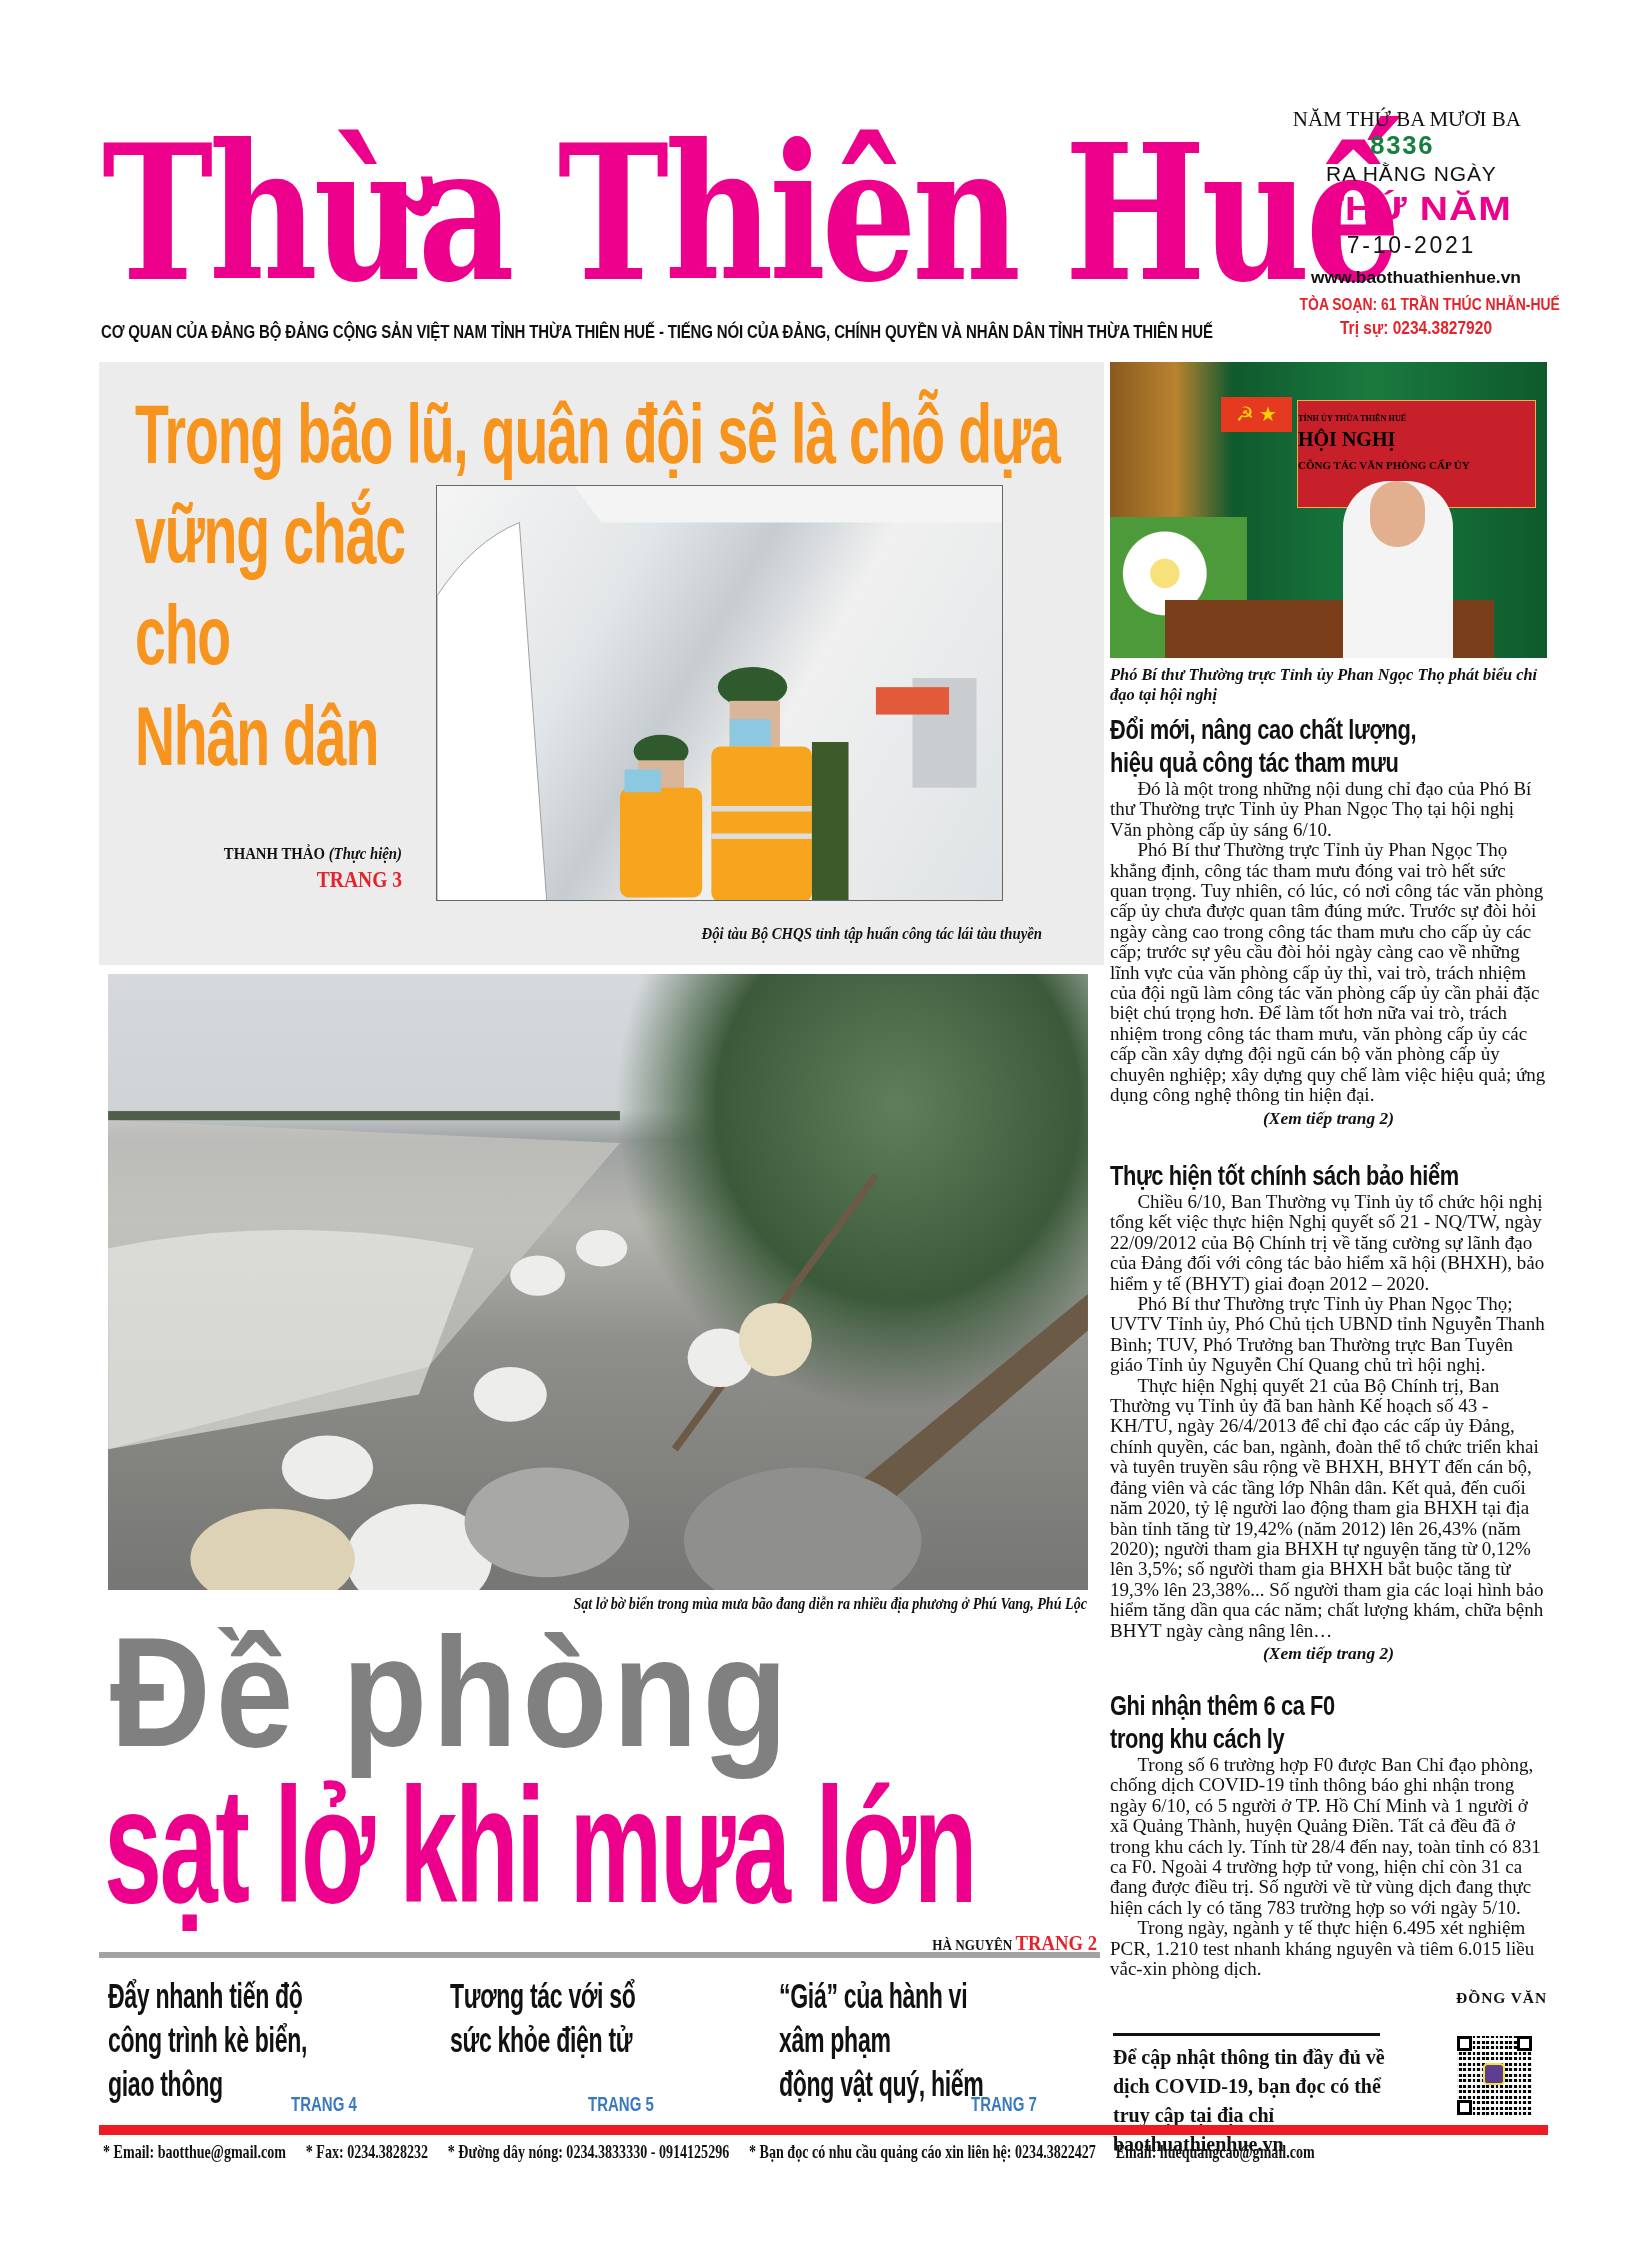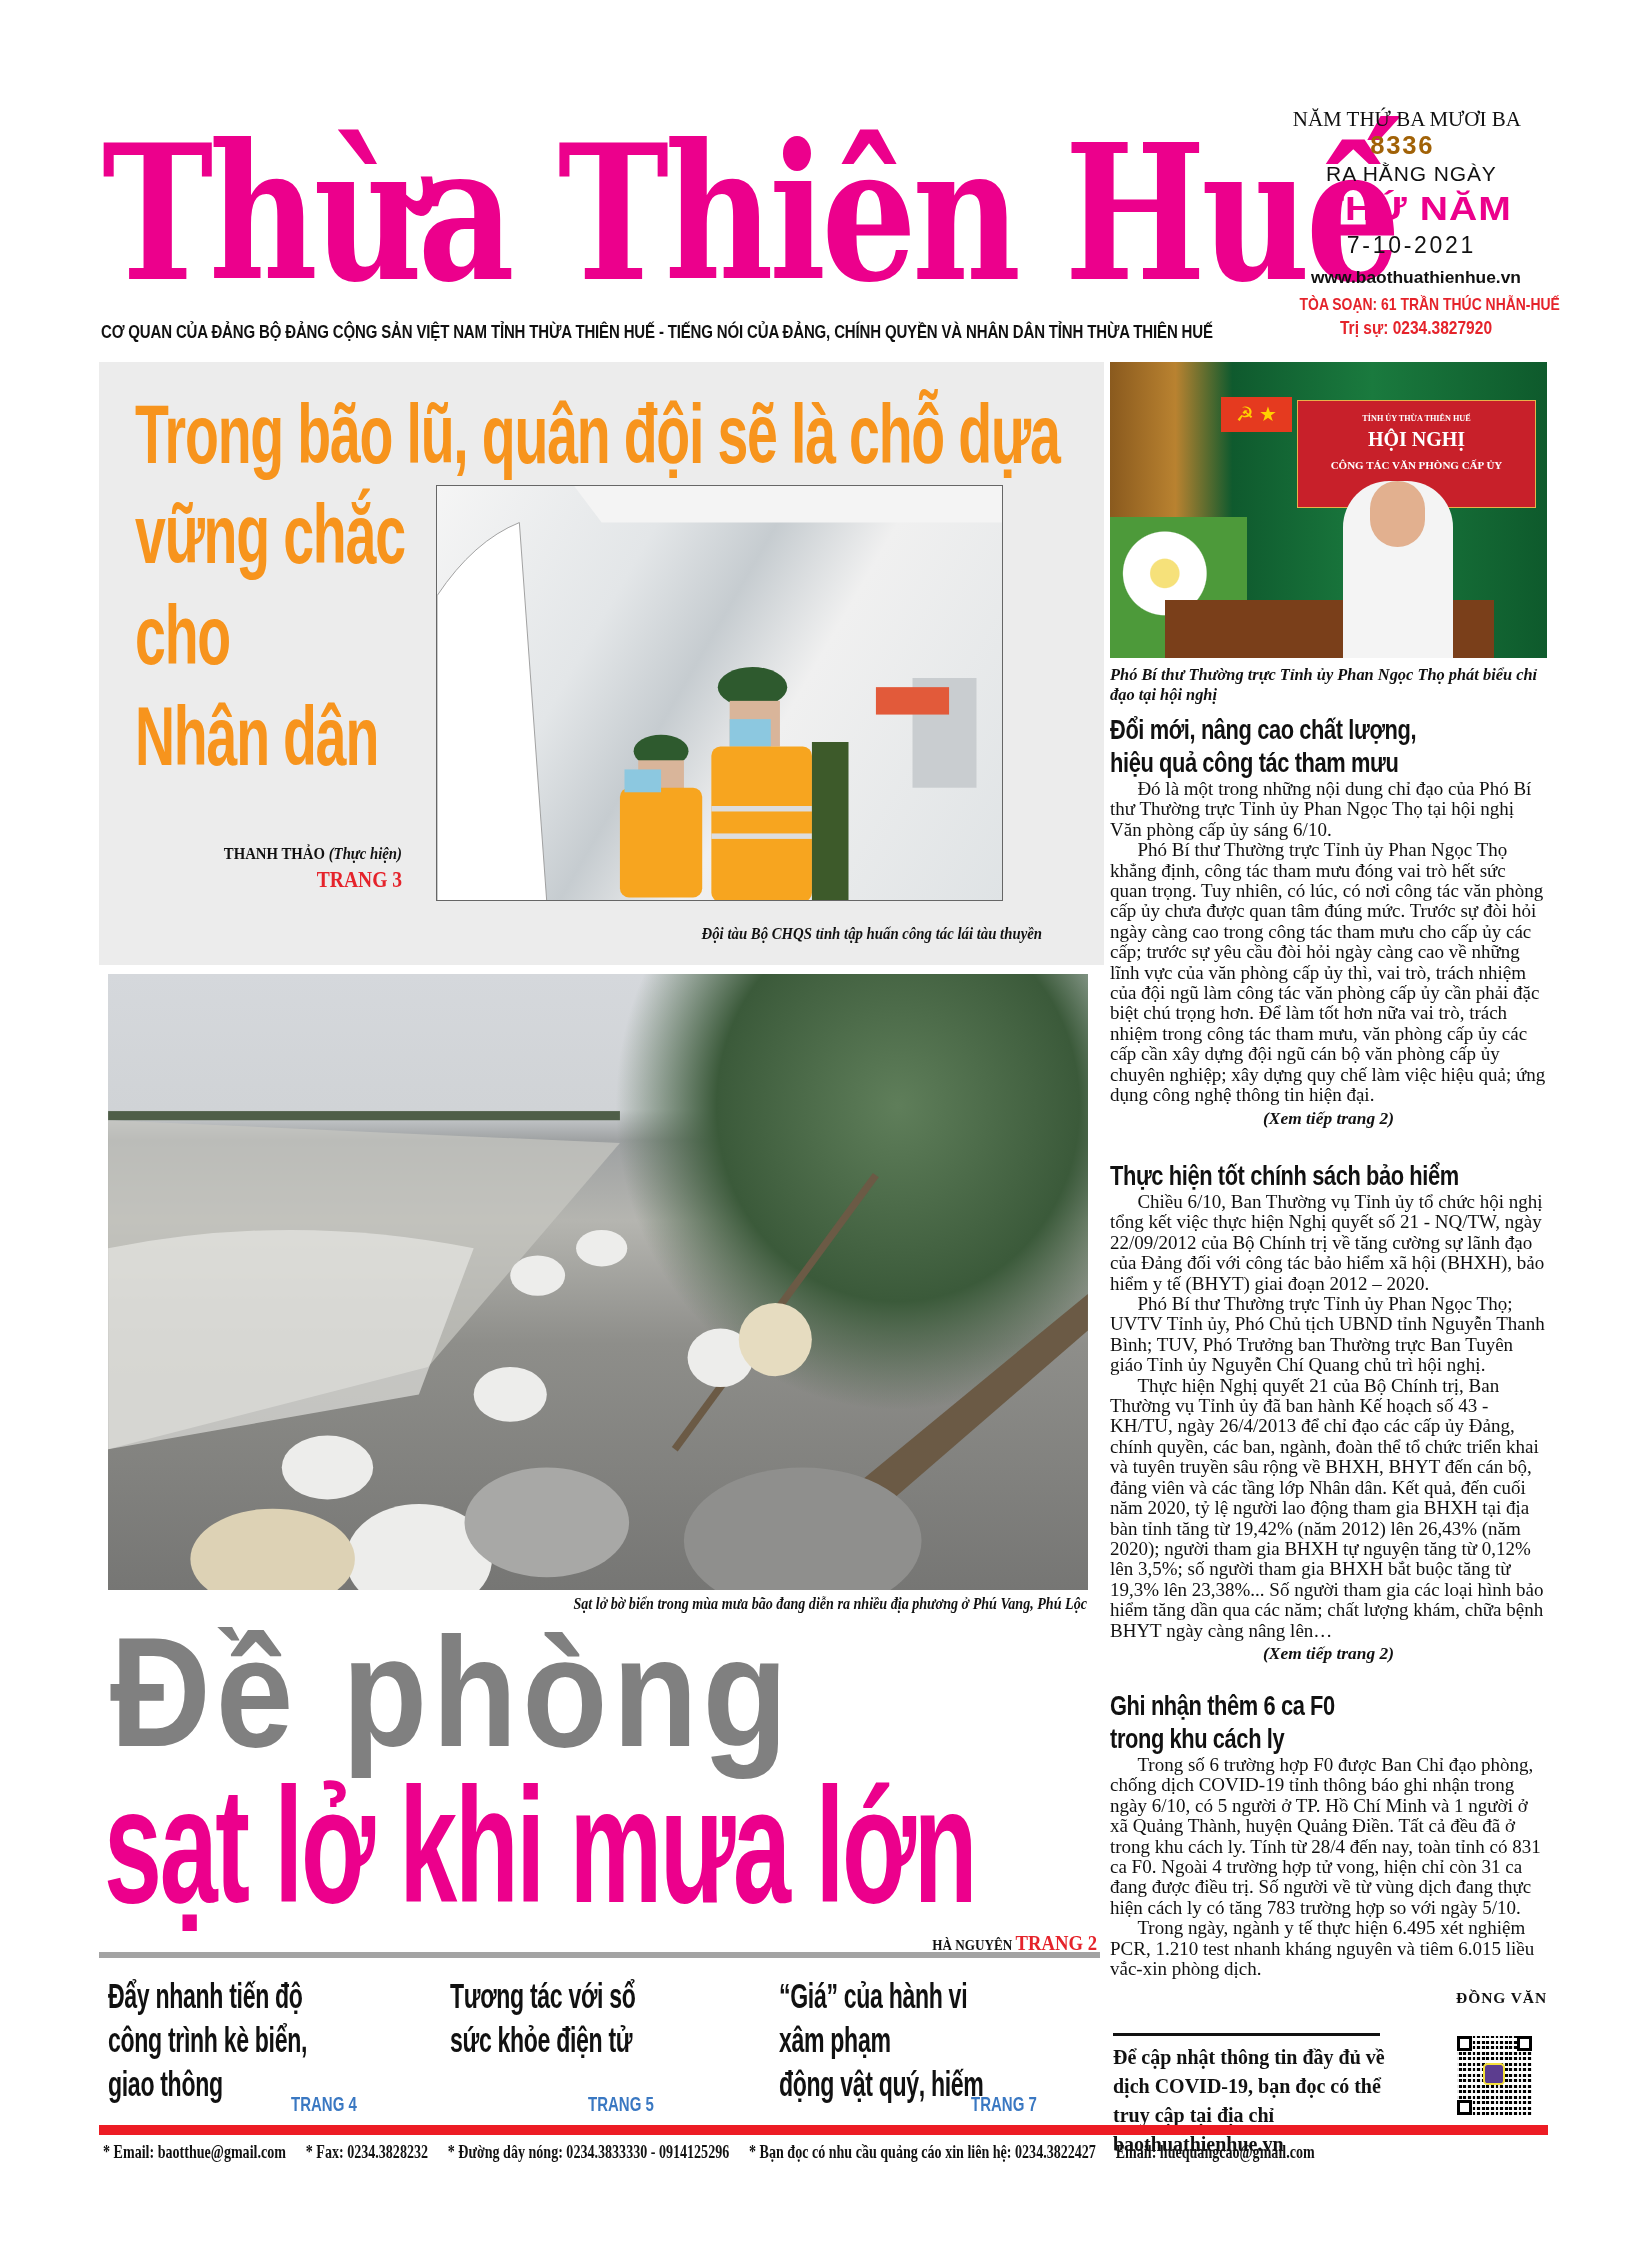--- a/index.html
+++ b/index.html
@@ -17,21 +17,21 @@
   }
   .tagline {
     left: 101px; top: 318px; width: 1188px; height: 27.4px;
     font-family: "Liberation Sans", sans-serif; font-weight: bold; font-size: 19px;
     line-height: 27.4px; white-space: nowrap; transform: scaleX(0.79); transform-origin: left center;
     letter-spacing: -0.2px;
   }
   .issue-box { left: 1279px; top: 106px; width: 274px; height: 256px; text-align: center; }
   .issue-box div { white-space: nowrap; }
   .issue-year { font-family: "Liberation Serif", serif; font-size: 21px; line-height: 27.4px; margin-left: -18.3px; }
-  .issue-num { font-family: "Liberation Sans", sans-serif; font-weight: bold; font-size: 25.6px; color: #a16207; line-height: 24px; letter-spacing: 1.8px; margin-left: -27.4px; text-align: center;}
+  .issue-num { font-family: "Liberation Sans", sans-serif; font-weight: bold; font-size: 25.6px; color: #15803d; line-height: 24px; letter-spacing: 1.8px; margin-left: -27.4px; text-align: center;}
   .issue-freq { font-family: "Liberation Sans", sans-serif; font-size: 21px; line-height: 33px; margin-left: -9.1px; letter-spacing: 0.9px;}
   .issue-day { font-family: "Liberation Sans", sans-serif; font-weight: bold; font-size: 34px; color: #ec008c; line-height: 37px; letter-spacing: 0.9px; transform: scaleX(1.15); }
   .issue-date { font-family: "Liberation Sans", sans-serif; font-size: 23px; line-height: 37px; letter-spacing: 2.7px; margin-left: -9.1px; }
   .issue-web { font-family: "Liberation Sans", sans-serif; font-weight: bold; font-size: 17.4px; line-height: 27.4px; }
   .issue-addr { font-family: "Liberation Sans", sans-serif; font-weight: bold; font-size: 16.4px; color: #e5232b; line-height: 24px; transform: scaleX(0.85); }
   .issue-phone { font-family: "Liberation Sans", sans-serif; font-weight: bold; font-size: 18.3px; color: #e5232b; line-height: 24px; transform: scaleX(0.85); }
 
   
   .feature-panel { left: 99px; top: 362px; width: 1005px; height: 603px; background: #ececec; }
   .feature-headline {
@@ -47,21 +47,21 @@
   .feature-sub div { height: 101px; }
   .feature-photo { left: 436px; top: 485px; width: 567px; height: 416px; border: 0.9px solid #666; overflow: hidden;
     background: linear-gradient(120deg, #f5f5f5 0%, #e3e6e8 30%, #c6ccd0 45%, #f0f0f0 60%, #dfe3e5 100%); }
   .feature-byline { left: 137px; top: 841px; width: 265px; text-align: right; font-weight: bold; font-size: 17.4px; line-height: 24px; transform: scaleX(0.85); transform-origin: right; }
   .feature-page { left: 137px; top: 866px; width: 265px; text-align: right; font-weight: bold; font-size: 23px; color: #e5232b; line-height: 27.4px; transform: scaleX(0.85); transform-origin: right; }
   .feature-caption { left: 512px; top: 923px; width: 530px; text-align: right; font-style: italic; font-weight: bold; font-size: 17.4px; transform: scaleX(0.85); transform-origin: right; }
 
   
   .conf-photo { left: 1110px; top: 362px; width: 437px; height: 296px; overflow: hidden;
     background: linear-gradient(90deg, #8a5a1e 0%, #b98230 15%, #0f5a2e 28%, #1a7a3e 60%, #0e5a2c 100%); }
-  .conf-banner { position: absolute; left: 187px; top: 38px; width: 239px; height: 108px; background: #c8202a; border: 1.8px solid #e8b24a; color: #ffffff; text-align: center; font-family: "Liberation Serif", serif; font-weight: bold; }
+  .conf-banner { position: absolute; left: 187px; top: 38px; width: 239px; height: 108px; background: #c8202a; border: 1.8px solid #e8b24a; color: #000000; font-family: "Liberation Serif", serif; font-weight: bold; }
   .conf-banner .b1 { font-size: 8.2px; margin-top: 12.8px; }
   .conf-banner .b2 { font-size: 20px; margin-top: 5.5px; }
   .conf-banner .b3 { font-size: 11px; margin-top: 7.3px; }
   .conf-flag { position: absolute; left: 111px; top: 35px; width: 71px; height: 35px; background: #e53a1f; color: #ffd000; font-size: 20px; text-align: center; line-height: 35px; }
   .conf-speaker { position: absolute; left: 233px; top: 119px; width: 110px; height: 177px; background: #f4f4f4; border-radius: 46px 46px 0 0; }
   .conf-head { position: absolute; left: 260px; top: 119px; width: 55px; height: 66px; background: #e2b08f; border-radius: 27.4px; }
   .conf-flowers { position: absolute; left: 0; top: 155px; width: 137px; height: 141px; background: radial-gradient(circle at 40% 40%, #f6e17a 0 12%, #ffffff 13% 35%, #4d9a3a 36% 100%); }
   .conf-podium { position: absolute; left: 55px; top: 238px; width: 329px; height: 58px; background: #7a3f1a; }
   .conf-caption { left: 1110px; top: 665px; width: 439px; font-style: italic; font-weight: bold; font-size: 16.4px; line-height: 20px; }
 

